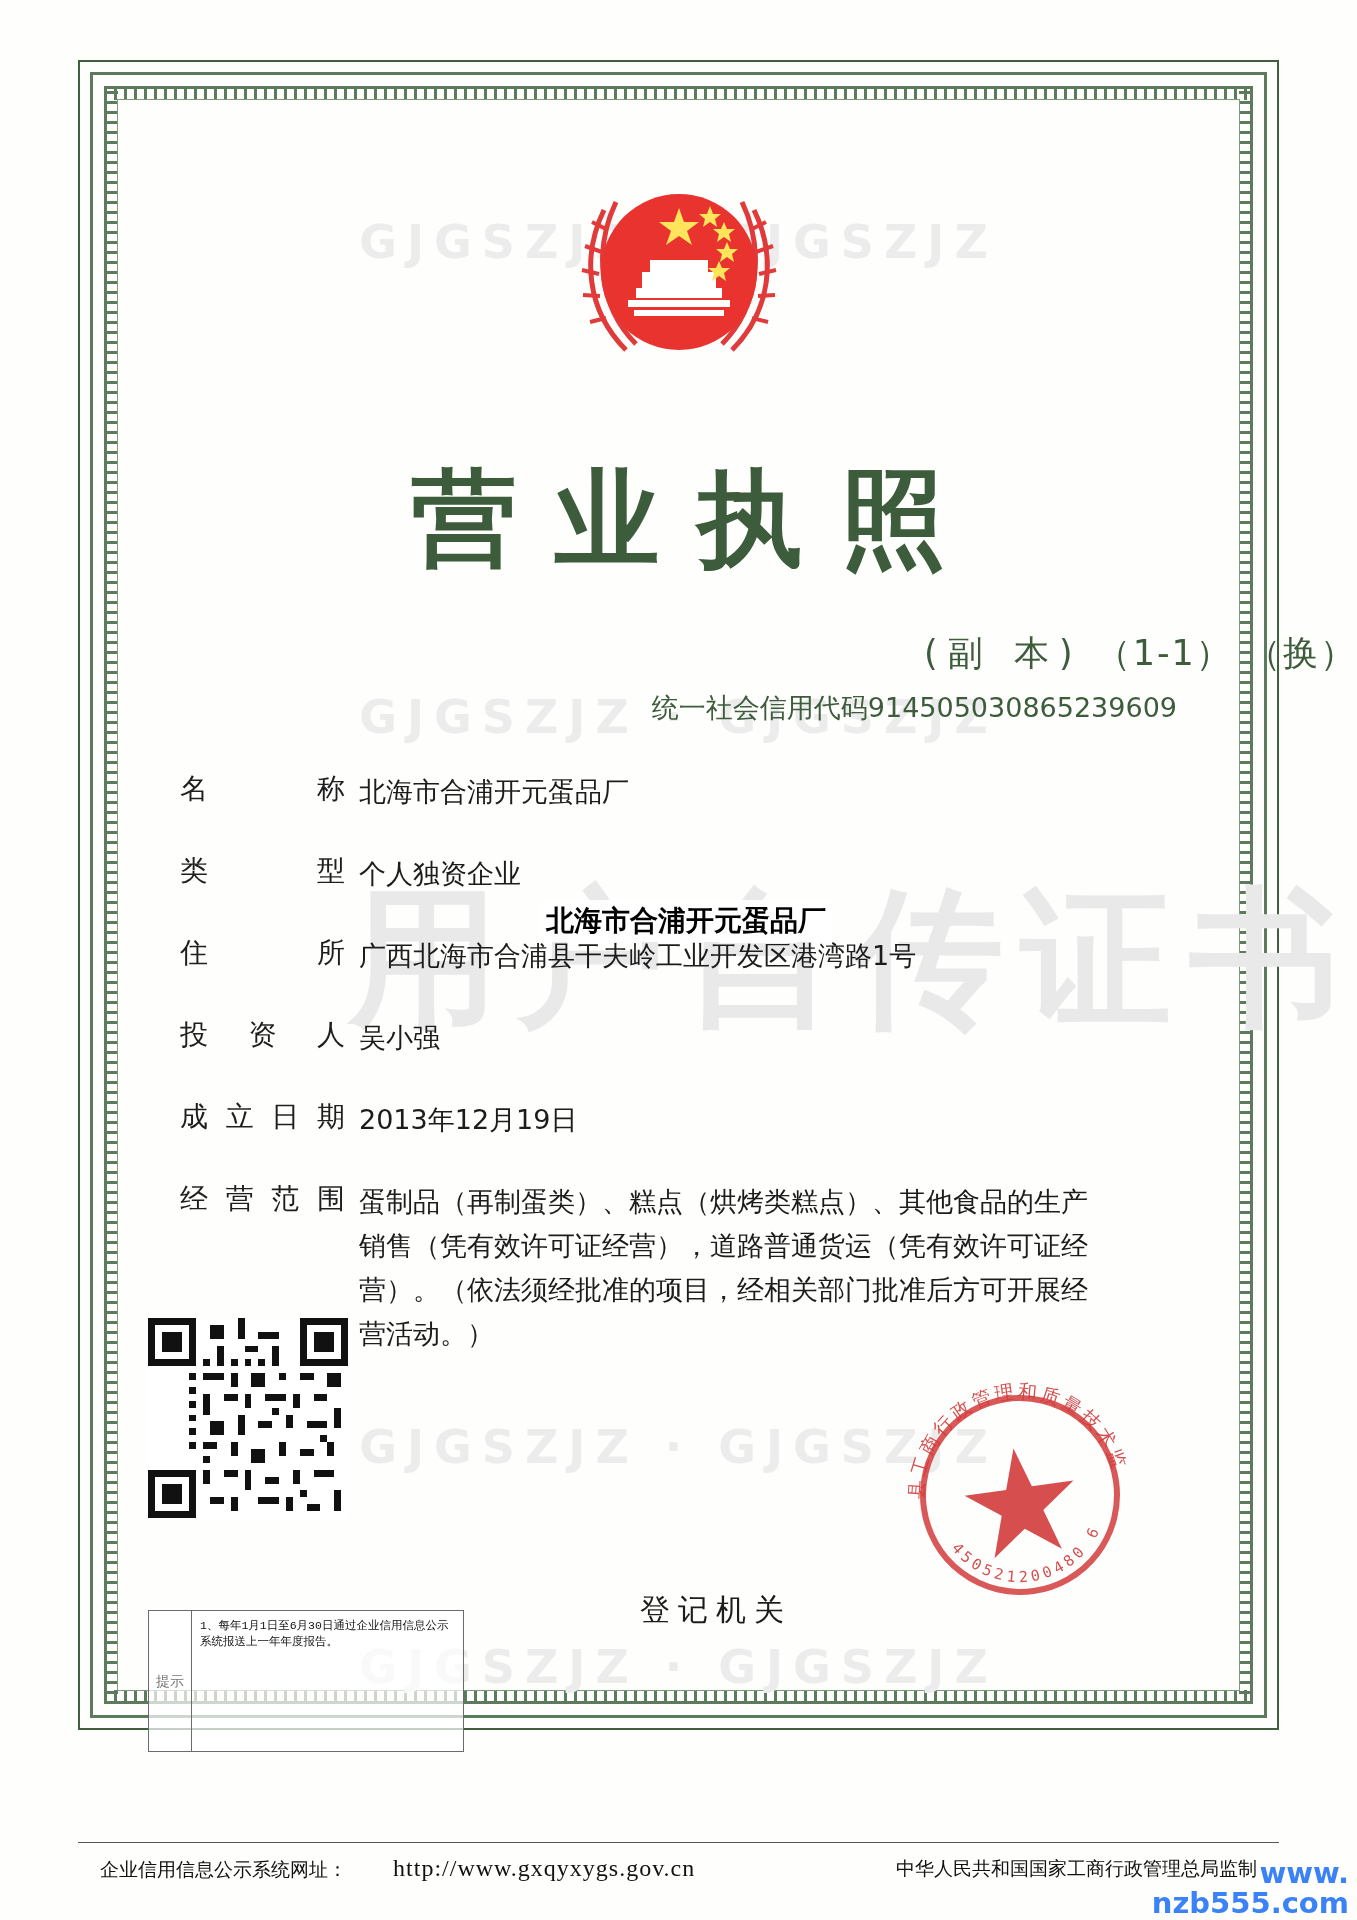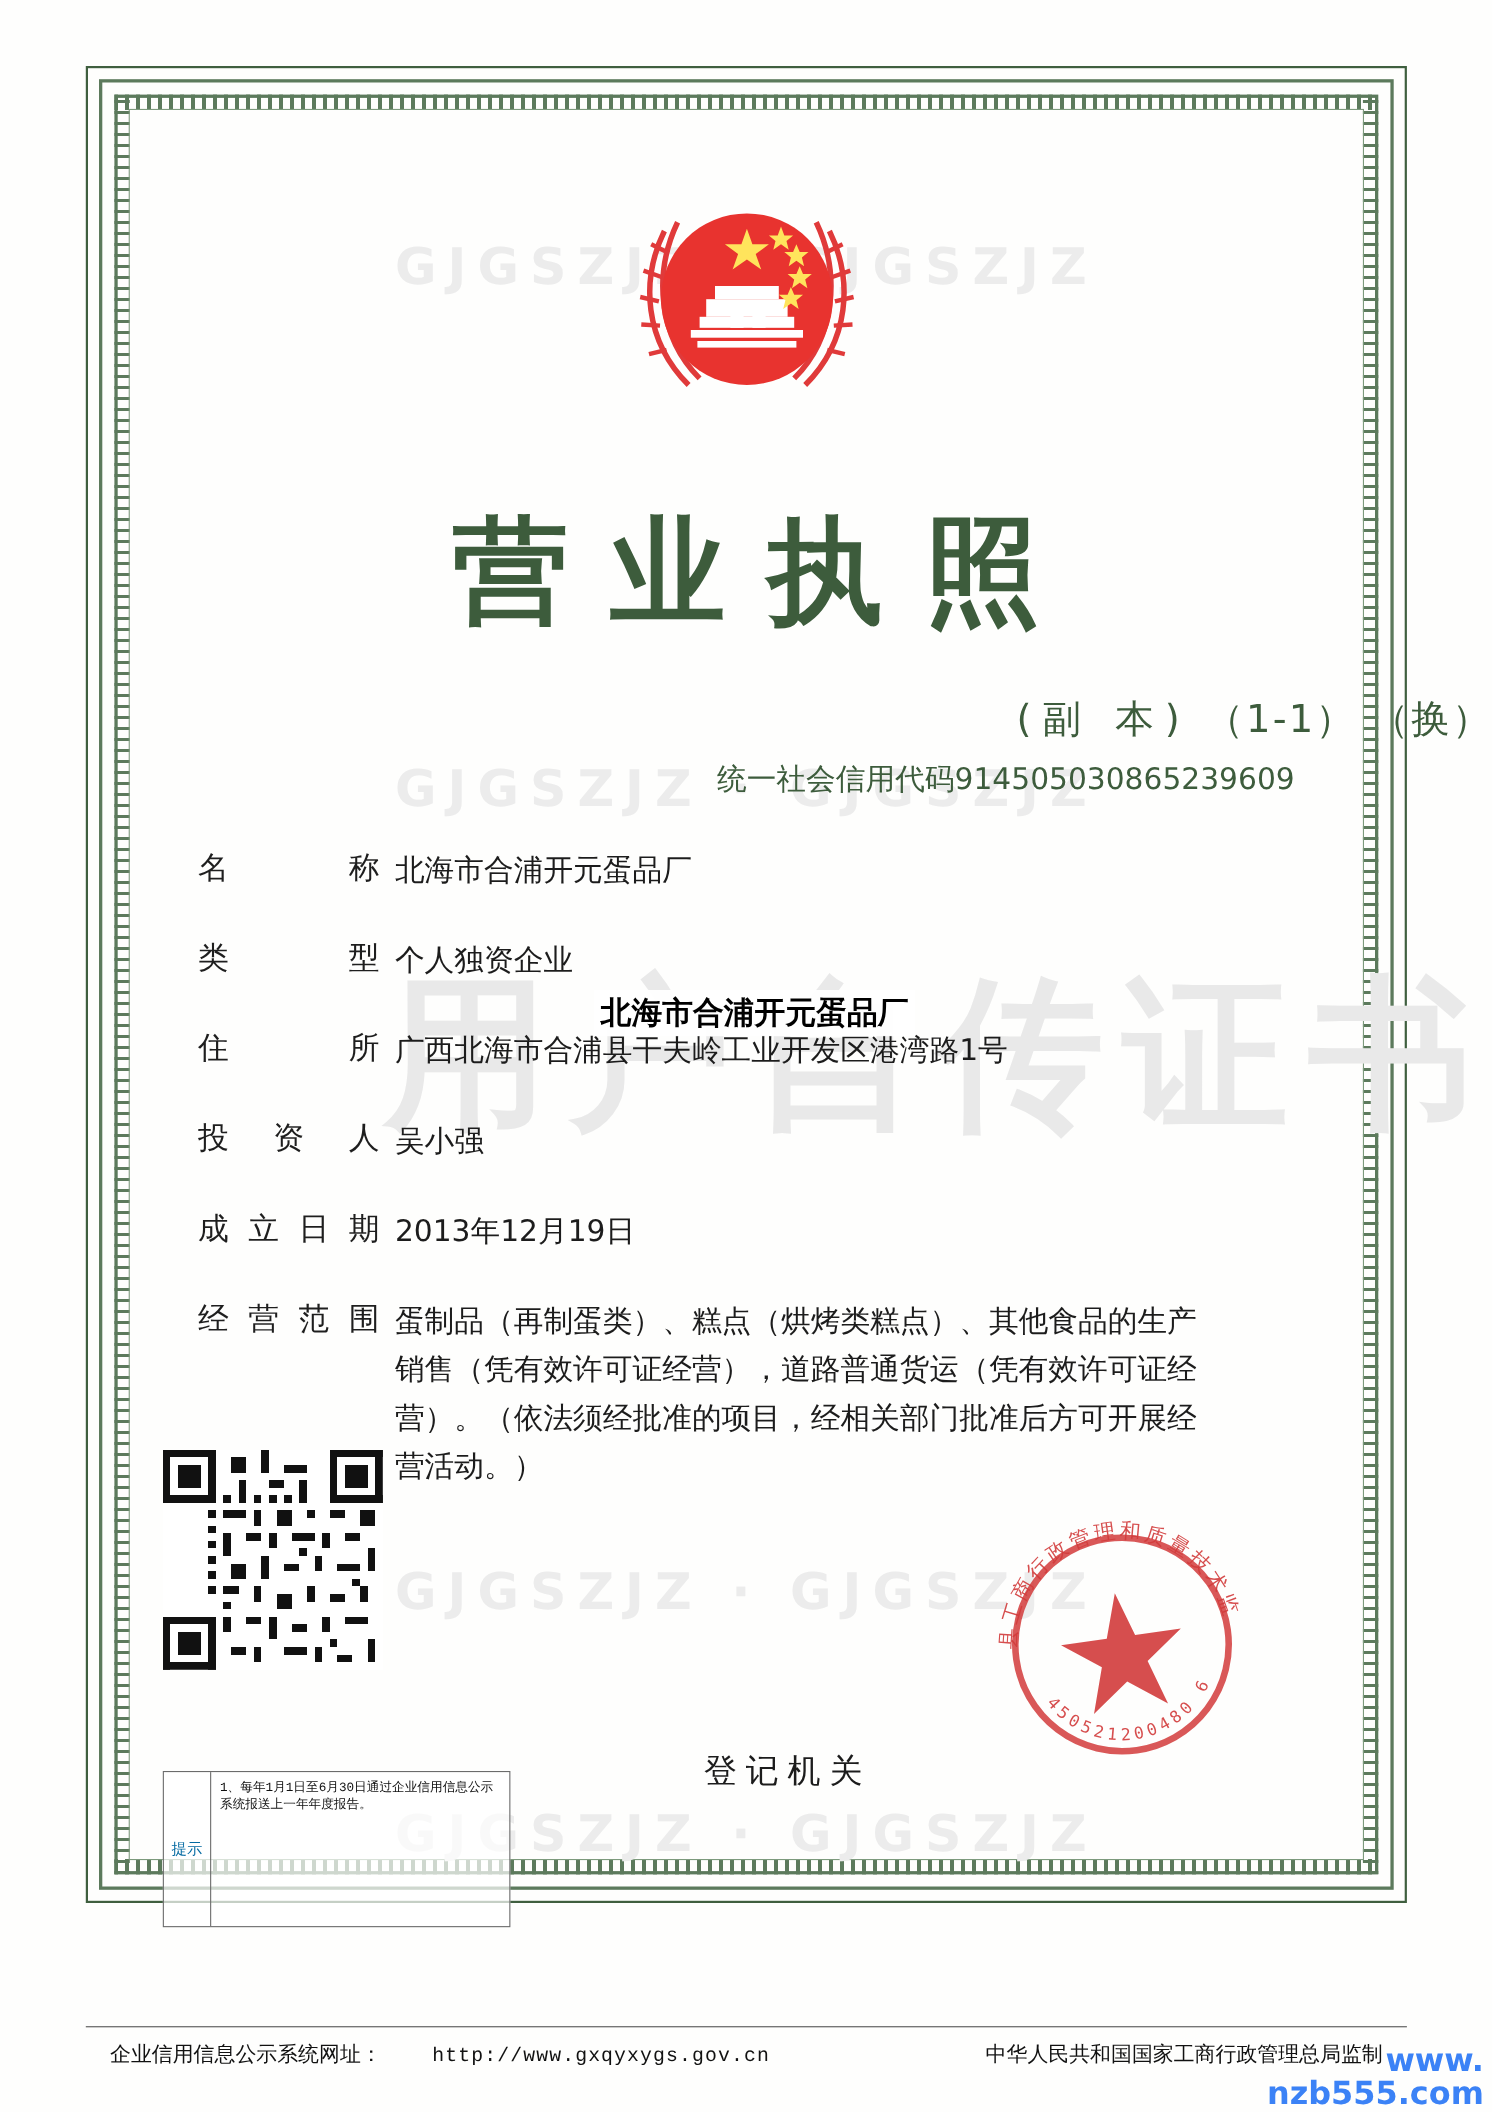--- a/index.html
+++ b/index.html
@@ -133,21 +133,21 @@
 
   
   .notice{
     position:absolute;left:148px;top:1610px;width:314px;height:140px;
     border:1px solid #6b6b6b;z-index:4;display:flex;
     background:rgba(255,255,255,0.7);
   }
   .notice-tag{
     width:42px;flex:0 0 42px;border-right:1px solid #6b6b6b;
     display:flex;flex-direction:column;align-items:center;justify-content:center;
-    font-size:14px;line-height:17px;color:#0369a1;
+    font-size:14px;line-height:17px;color:#737373;
   }
   .notice-body{
     padding:7px 6px 4px 8px;font-size:11.5px;line-height:16px;color:#111;font-family:Liberation Mono, monospace;
   }
   .notice-body p{margin:0 0 5px 0;}
 
   
   .seal{
     position:absolute;left:895px;top:1370px;width:250px;height:250px;z-index:5;
     transform:rotate(-8deg);
@@ -167,22 +167,22 @@
   .footer-line{
     position:absolute;left:78px;right:78px;top:1842px;
     border-top:1px solid #555;z-index:4;
   }
   .footer{
     position:absolute;left:100px;right:100px;top:1855px;
     display:flex;justify-content:space-between;align-items:center;
     font-size:19px;color:#111;z-index:4;
   }
   .footer .url{
-    font-family:Liberation Mono, monospace;
-    font-size:18px;letter-spacing:1px;margin-left:40px;
+    font-family:Liberation Serif, serif;
+    font-size:24px;letter-spacing:1px;margin-left:40px;
   }
   .wm-site{
     position:absolute;right:8px;bottom:2px;
     font-size:29px;font-weight:bold;color:#3b82f6;z-index:8;
     font-family:"DejaVu Sans","Liberation Sans",sans-serif;
     line-height:30px;text-align:right;
   }
 </style>
 </head>
 <body>

